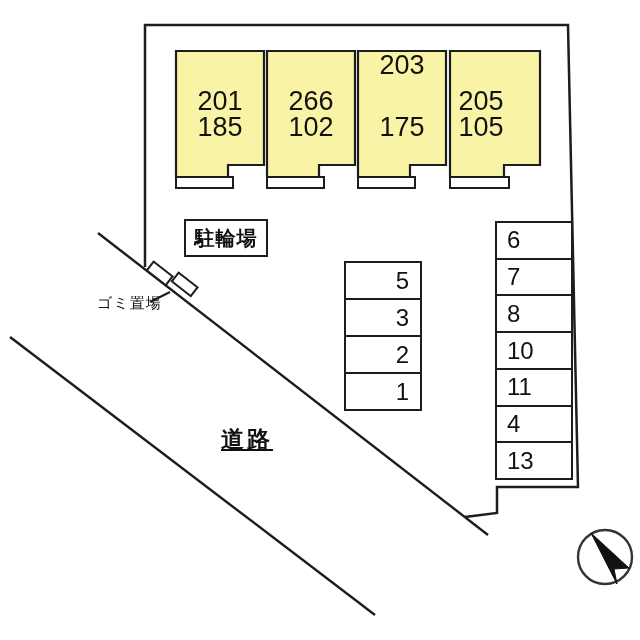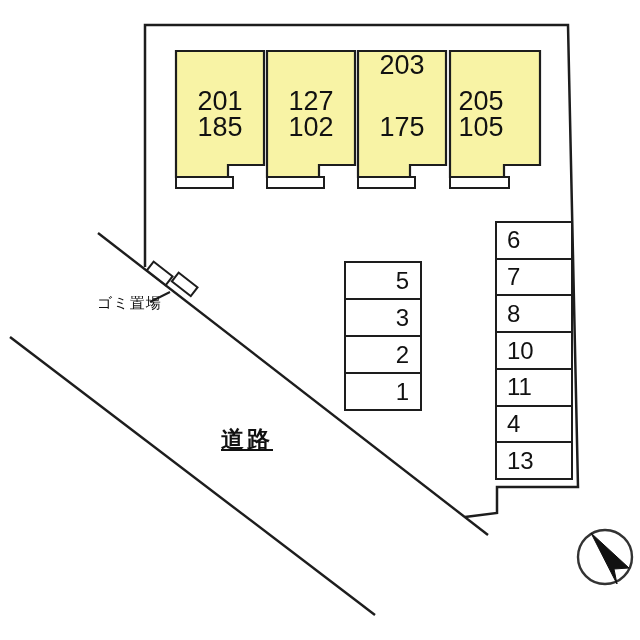--- a/index.html
+++ b/index.html
@@ -72,32 +72,33 @@
       <circle cx="605" cy="557" r="27" fill="none" stroke="#333333" stroke-width="2.4"></circle>
       <path d="M591,533 L629,568 L614,569 L617,584 Z" fill="#111111" stroke="#111111" stroke-width="1"></path>
     </g>
   </svg>
 
   <div class="unit-label" style="left:176px;width:88px;">
     <div>201</div>
     <div>185</div>
   </div>
   <div class="unit-label" style="left:267px;width:88px;">
-    <div>127</div>
+    <div>266</div>
     <div>102</div>
   </div>
   <div class="unit-label" style="left:358px;width:88px;gap:36px;">
     <div>203</div>
     <div>175</div>
   </div>
   <div class="unit-label" style="left:436px;width:90px;">
     <div>205</div>
     <div>105</div>
   </div>
 
+  <div class="chu-box">駐輪場</div>
 
   <div class="gomi-label">ゴミ置場</div>
 
   <div class="road-label">道路</div>
 
   <div class="pcol pcol-mid">
     <div class="pcell num-right">5</div>
     <div class="pcell num-right">3</div>
     <div class="pcell num-right">2</div>
     <div class="pcell num-right">1</div>

